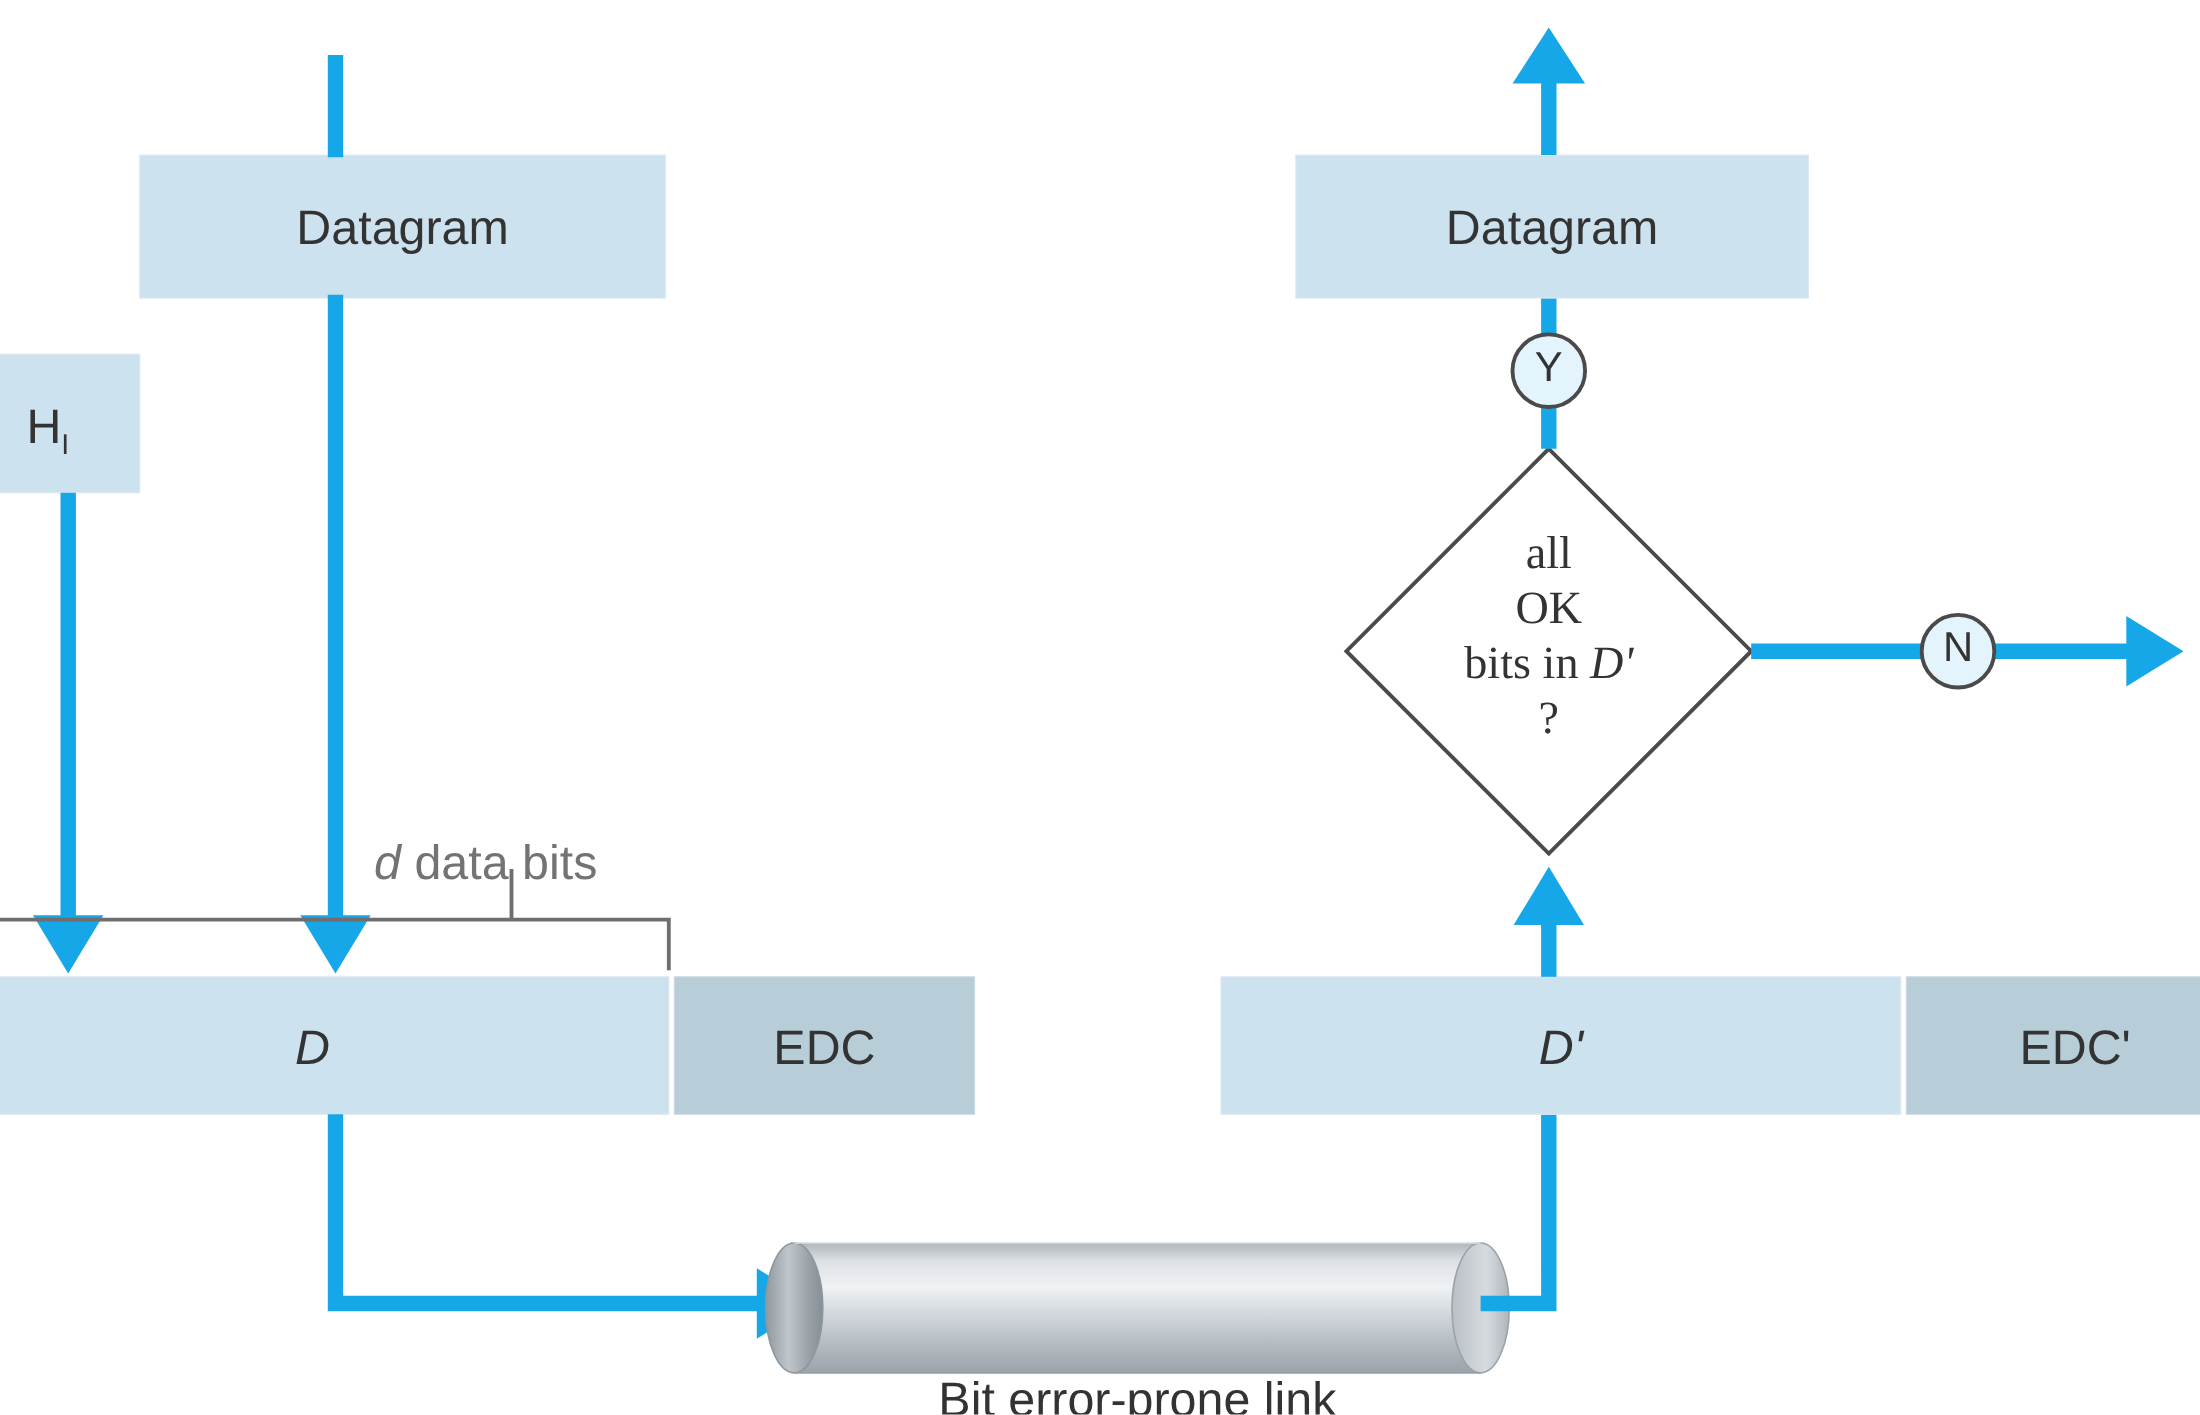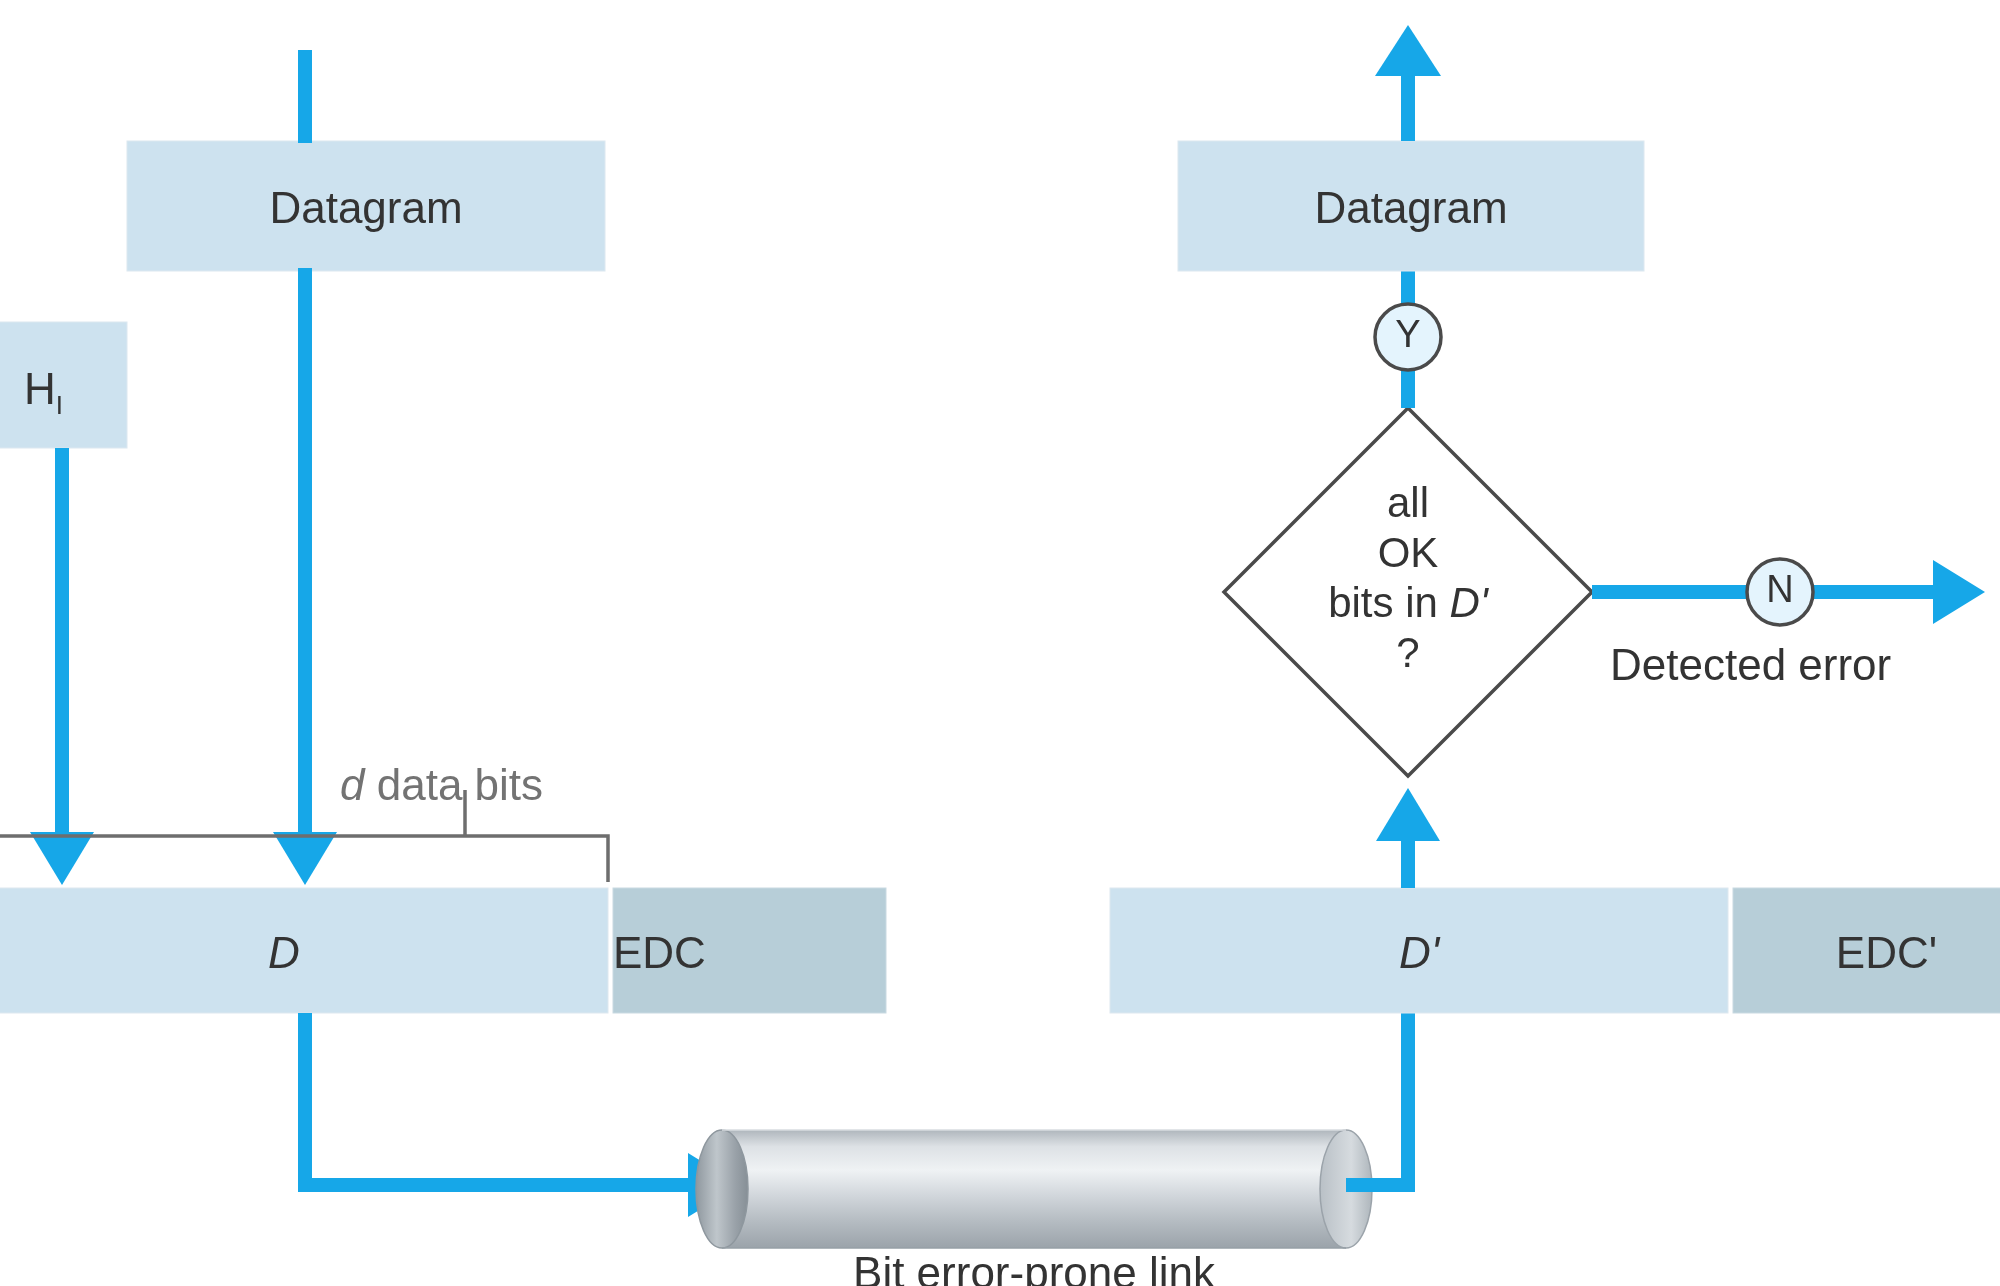--- a/index.html
+++ b/index.html
@@ -96,32 +96,31 @@
 
   <div class="lbl" style="left:-40px;top:364px;width:167px;text-align:center;font-size:44px;color:#333333;">
     <span>H</span><sub style="font-size:26px;line-height:0;">I</sub>
   </div>
 
   <div class="lbl" style="left:340px;top:760px;font-size:44px;color:#737373;">
     <span class="ital">d</span><span> data bits</span>
   </div>
 
   <div class="lbl box-text ital" style="left:-40px;top:928px;width:648px;text-align:center;">D</div>
-  <div class="lbl box-text" style="left:613px;top:928px;width:273px;">EDC</div>
+  <div class="lbl box-text" style="left:613px;top:928px;width:273px;text-align:center;">EDC</div>
 
   <div class="lbl" style="left:722px;top:1248px;width:624px;text-align:center;font-size:44px;color:#333333;">Bit error-prone link</div>
 
   <div class="lbl box-text" style="left:1178px;top:183px;width:466px;text-align:center;">Datagram</div>
 
   <div class="lbl" style="left:1375px;top:313px;width:66px;text-align:center;font-size:38px;color:#333333;">Y</div>
   <div class="lbl" style="left:1747px;top:568px;width:66px;text-align:center;font-size:38px;color:#333333;">N</div>
 
-  <div class="lbl" style="left:1610px;top:640px;font-size:44px;color:#333333;">Detected error</div>
 
-  <div class="lbl" style="left:1258px;top:478px;width:300px;text-align:center;font-size:42px;line-height:50px;color:#333333;">
+  <div class="lbl" style="left:1258px;top:478px;width:300px;text-align:center;font-size:42px;line-height:50px;color:#333333;font-family:Liberation Serif, serif;">
     <div>all</div>
     <div>OK</div>
     <div><span>bits in </span><span class="ital">D'</span></div>
     <div>?</div>
   </div>
 
   <div class="lbl box-text ital" style="left:1110px;top:928px;width:618px;text-align:center;">D'</div>
   <div class="lbl box-text" style="left:1733px;top:928px;width:307px;text-align:center;">EDC'</div>
 
 </div>

